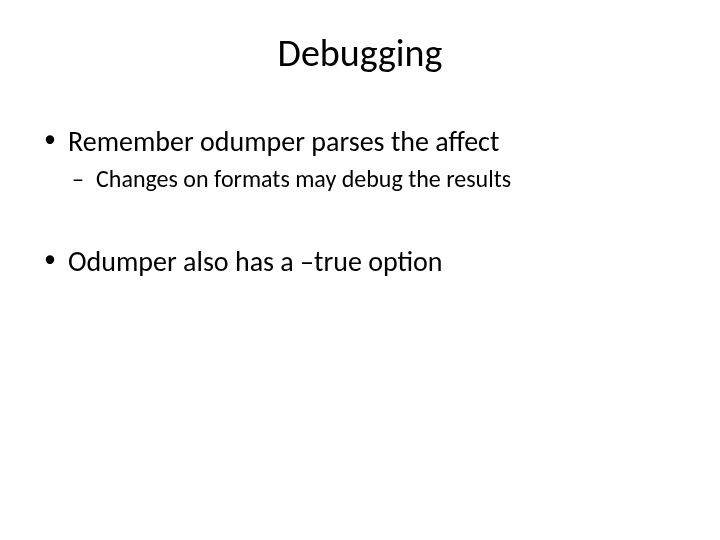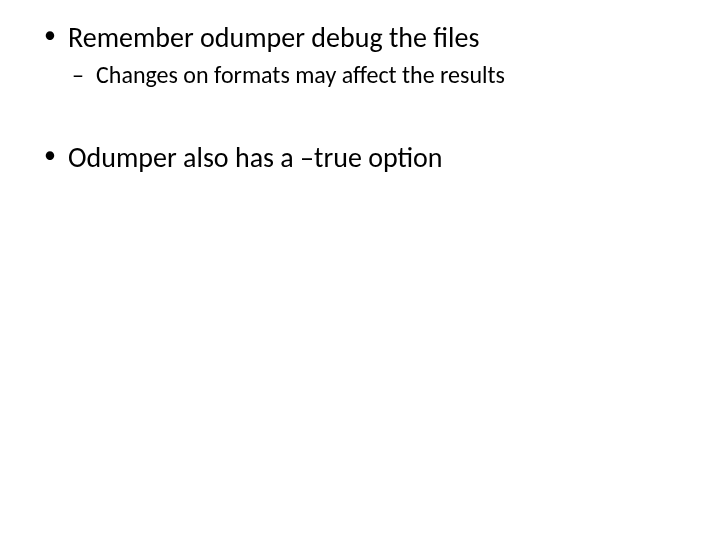--- a/index.html
+++ b/index.html
@@ -63,22 +63,23 @@
       font-size: 24px;
     }
     .spacer {
       height: 48px;
     }
   </style>
 </head>
 <body>
 
 <div class="slide">
+  <h1 class="title">Debugging</h1>
 
   <ul class="bullet-list">
-    <li class="bullet-level-1">Remember odumper debug the files</li>
-    <li class="bullet-level-2">Changes on formats may affect the results</li>
+    <li class="bullet-level-1">Remember odumper parses the affect</li>
+    <li class="bullet-level-2">Changes on formats may debug the results</li>
 
     <li class="spacer"></li>
 
     <li class="bullet-level-1">Odumper also has a –true option</li>
   </ul>
 </div>
 
 </body></html>

